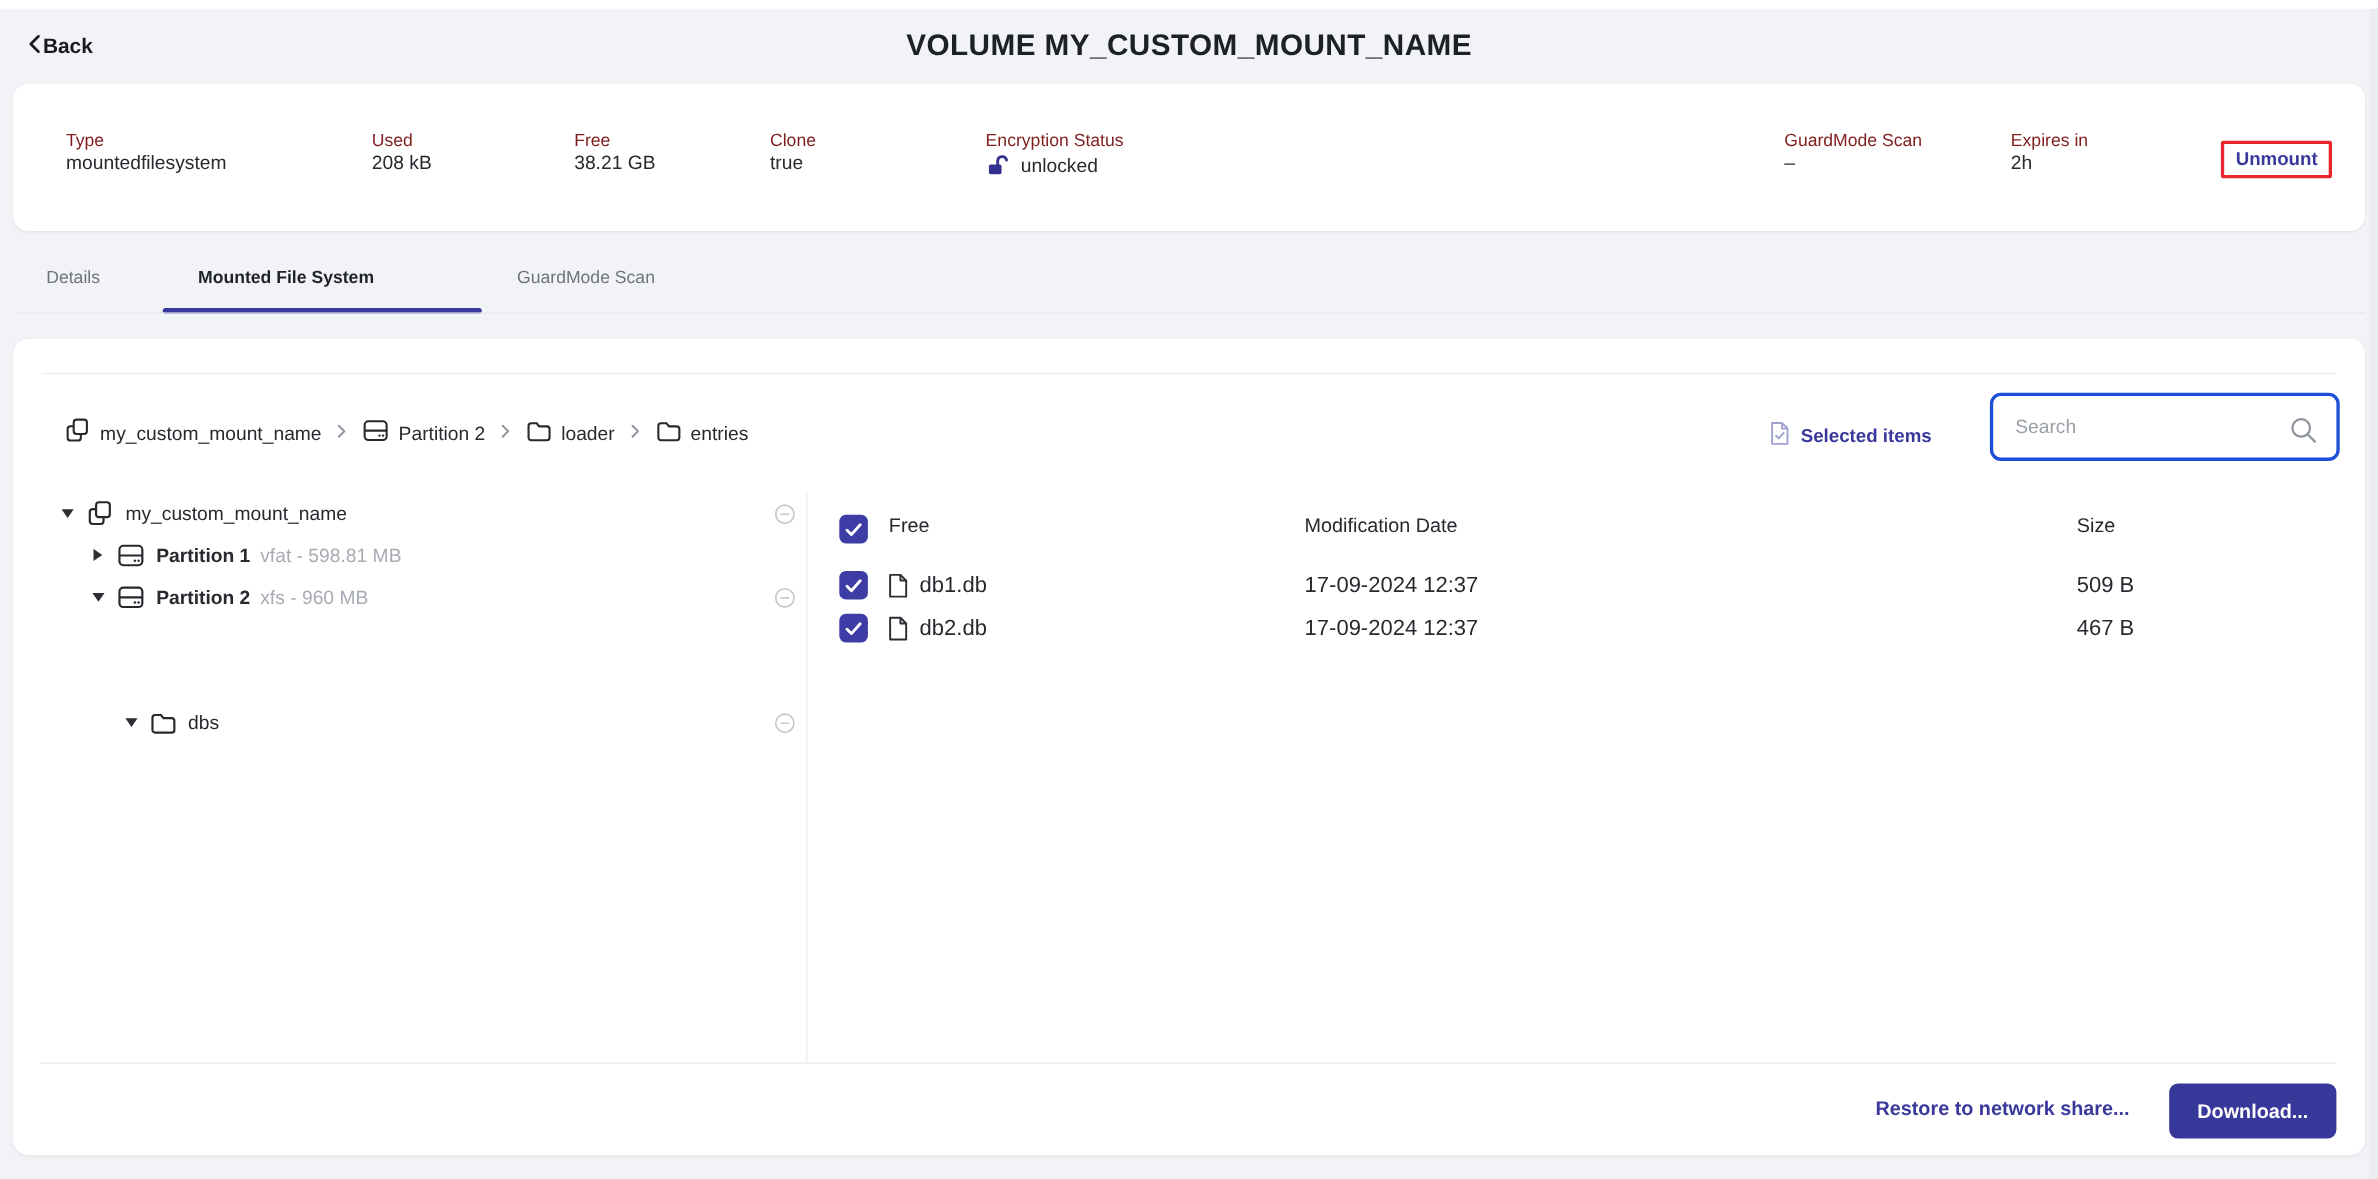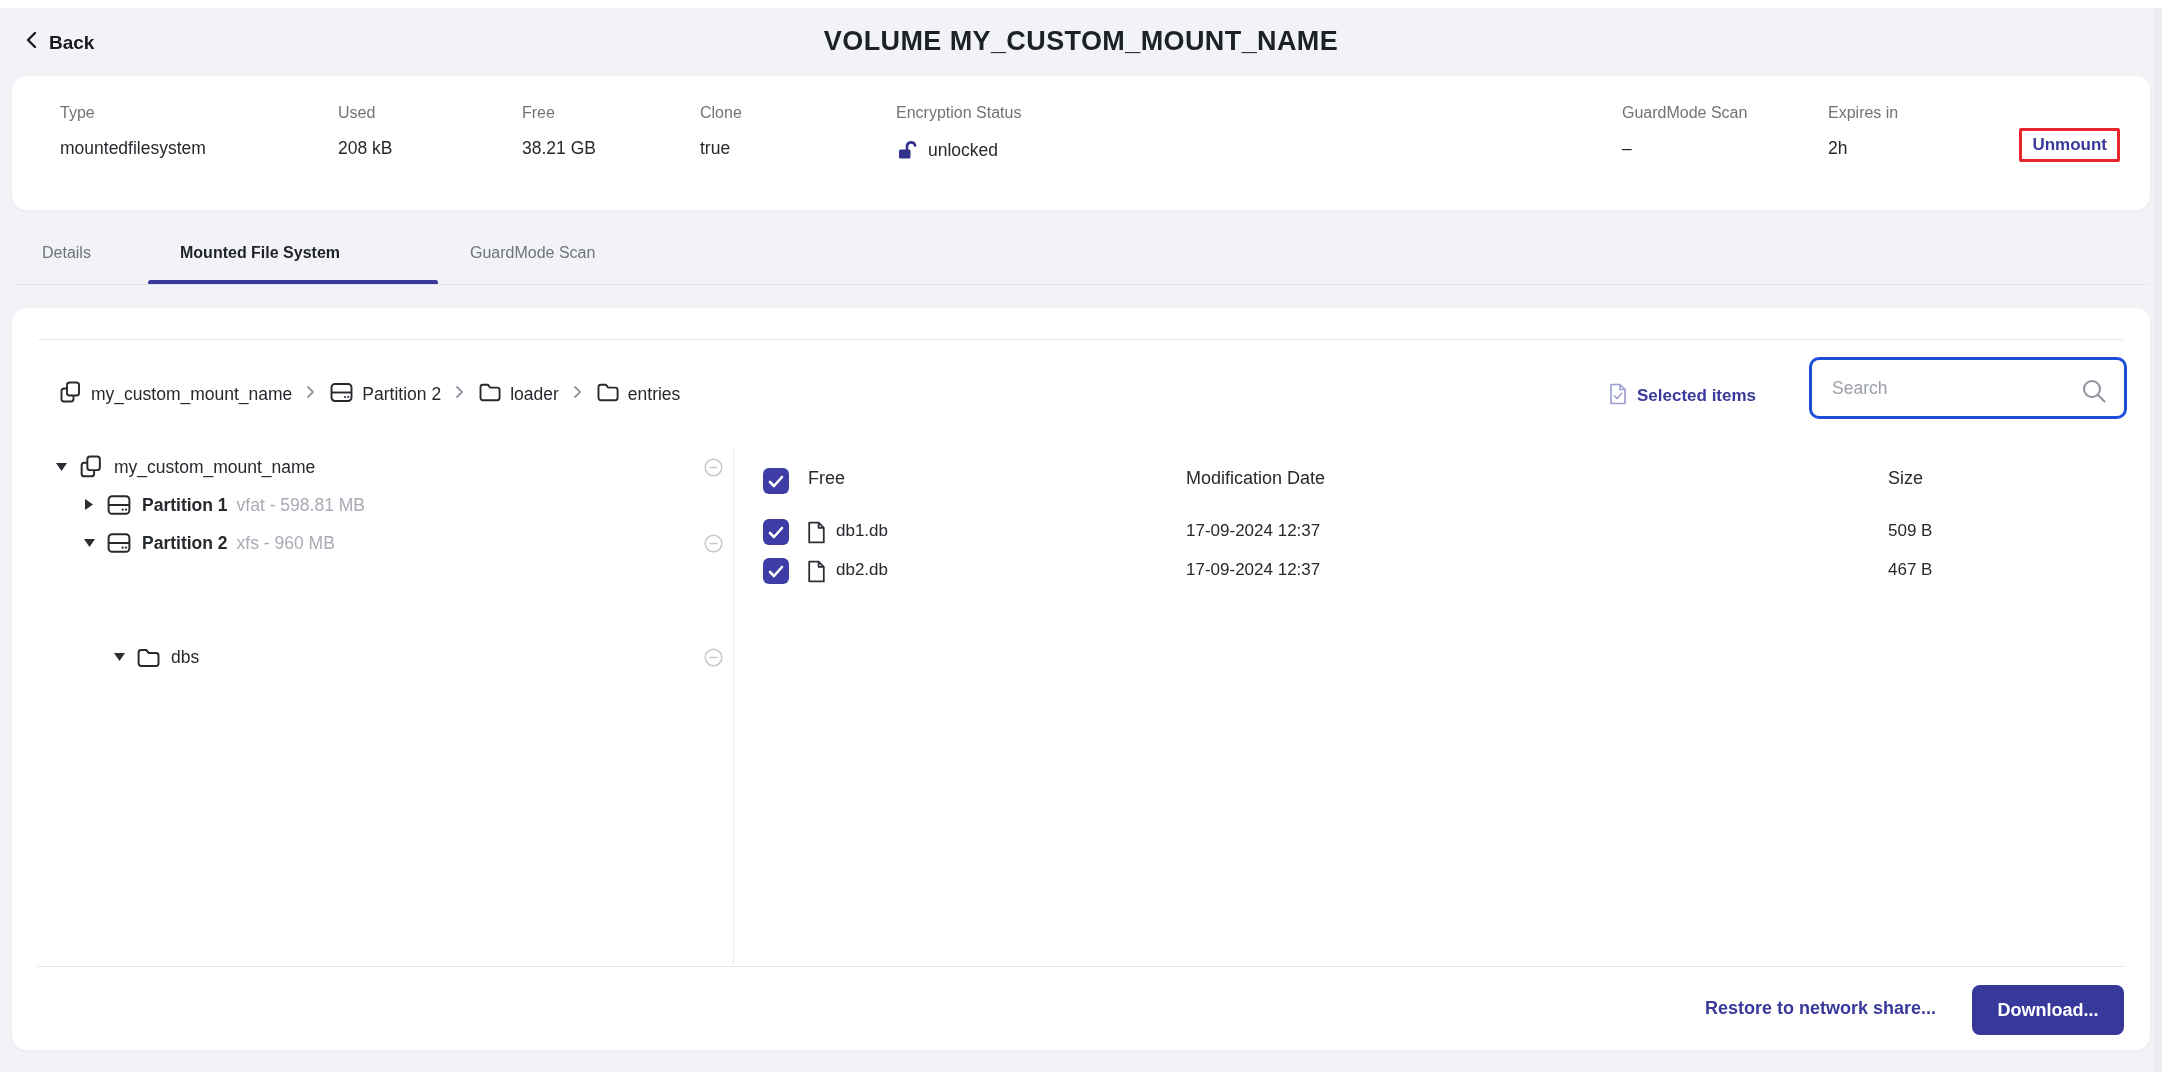--- a/index.html
+++ b/index.html
@@ -3,32 +3,32 @@
 <meta charset="utf-8">
 <style>
   * { margin:0; padding:0; box-sizing:border-box; }
   html,body { background:#f2f3f6; }
   body { font-family:"Liberation Sans", sans-serif; color:#24272c; }
   .page { position:relative; width:2162px; height:1072px; background:#f2f3f6; overflow:hidden; }
   .top-white { position:absolute; left:0; top:0; width:100%; height:8px; background:#ffffff; }
   .scroll-track { position:absolute; right:0; top:8px; width:8px; height:1064px; background:#eaecef; }
 
   
-  .back { position:absolute; left:24px; top:30px; display:flex; align-items:flex-end; gap:10px; cursor:pointer; }
+  .back { position:absolute; left:24px; top:30px; display:flex; align-items:center; cursor:pointer; }
   .back-label { font-size:19px; font-weight:700; color:#17191c; }
   .page-title { position:absolute; left:0; top:26px; width:100%; text-align:center; font-size:27px; font-weight:600; letter-spacing:.4px; color:#1d2025; }
 
   
   .card { position:absolute; background:#fff; border-radius:14px; box-shadow:0 1px 3px rgba(16,24,40,.05); }
   .info-card { left:12px; top:76px; width:2138px; height:134px; }
   .content-card { left:12px; top:308px; width:2138px; height:742px; }
 
   
   .ifield { position:absolute; top:0; }
-  .ifield .lbl { position:absolute; top:28px; left:0; font-size:16px; color:#737373; white-space:nowrap; }
+  .ifield .lbl { position:absolute; top:44px; left:0; font-size:16px; color:#7f1d1d; white-space:nowrap; }
   .ifield .val { position:absolute; top:62px; left:0; font-size:17.5px; color:#26292e; white-space:nowrap; display:flex; align-items:center; gap:8px; }
   .unmount-btn { position:absolute; right:30px; top:52px; border:3px solid #e8252c; background:#fff; border-radius:2px; padding:4px 10px; font-size:17px; font-weight:700; color:#39399c; cursor:pointer; font-family:"Liberation Sans", sans-serif; }
 
   
   .tabs { position:absolute; left:0; top:236px; width:2162px; height:54px; }
   .tab { position:absolute; top:8px; font-size:16px; color:#6f737b; cursor:pointer; white-space:nowrap; }
   .tab.active { color:#1f2227; font-weight:700; }
   .tab-underline { position:absolute; left:148px; top:44px; width:290px; height:5px; border-radius:3px; background:#39399c; }
   .tab-borderline { position:absolute; left:15px; top:48px; width:2135px; height:1px; background:#e4e6ea; }
 
@@ -51,21 +51,21 @@
   .ticon { margin-right:10px; display:flex; align-items:center; flex-shrink:0; }
   .tlabel { font-size:17.5px; color:#26292e; white-space:nowrap; }
   .tmeta { font-size:17.5px; color:#a7abb4; margin-left:9px; white-space:nowrap; }
   .minus { position:absolute; right:10px; top:10px; display:flex; cursor:pointer; }
   .vdivider { position:absolute; left:721px; top:140px; width:1px; height:517px; background:#e8eaed; }
 
   
   .frow { position:absolute; left:0; width:2138px; height:38px; }
   .fcheck { position:absolute; left:751px; top:6px; width:26px; height:26px; border-radius:6px; background:#3d3da5; display:flex; align-items:center; justify-content:center; cursor:pointer; }
   .fhead  { position:absolute; top:6px; font-size:18px; font-weight:500; color:#26292e; white-space:nowrap; }
-  .fcell  { position:absolute; top:8px; font-size:17px; color:#26292e; white-space:nowrap; }
+  .fcell  { position:absolute; top:8px; font-size:20px; color:#26292e; white-space:nowrap; }
   .ficon  { position:absolute; left:794px; top:7px; }
   .col-name  { left:796px; }
   .col-cname { left:824px; }
   .col-date  { left:1174px; }
   .col-size  { left:1876px; }
 
   
   .footer-divider { position:absolute; left:25px; top:658px; width:2087px; height:1px; background:#e4e6ea; }
   .restore-link { position:absolute; right:214px; top:690px; font-size:18px; font-weight:700; color:#39399c; cursor:pointer; white-space:nowrap; }
   .download-btn { position:absolute; left:1960px; top:677px; width:152px; height:50px; background:#38389b; border:none; border-radius:8px; color:#fff; font-size:18px; font-weight:700; cursor:pointer; font-family:"Liberation Sans", sans-serif; }

